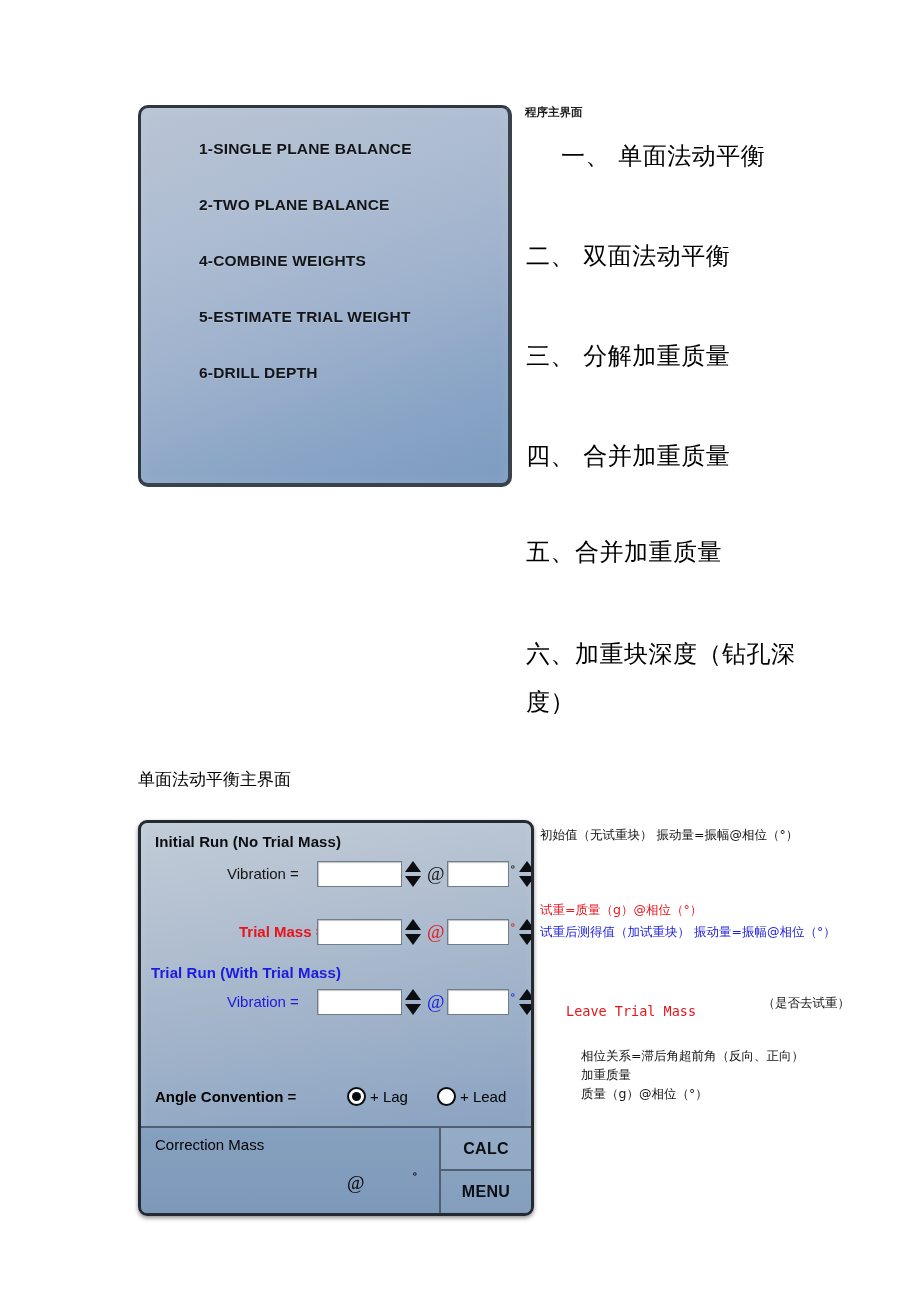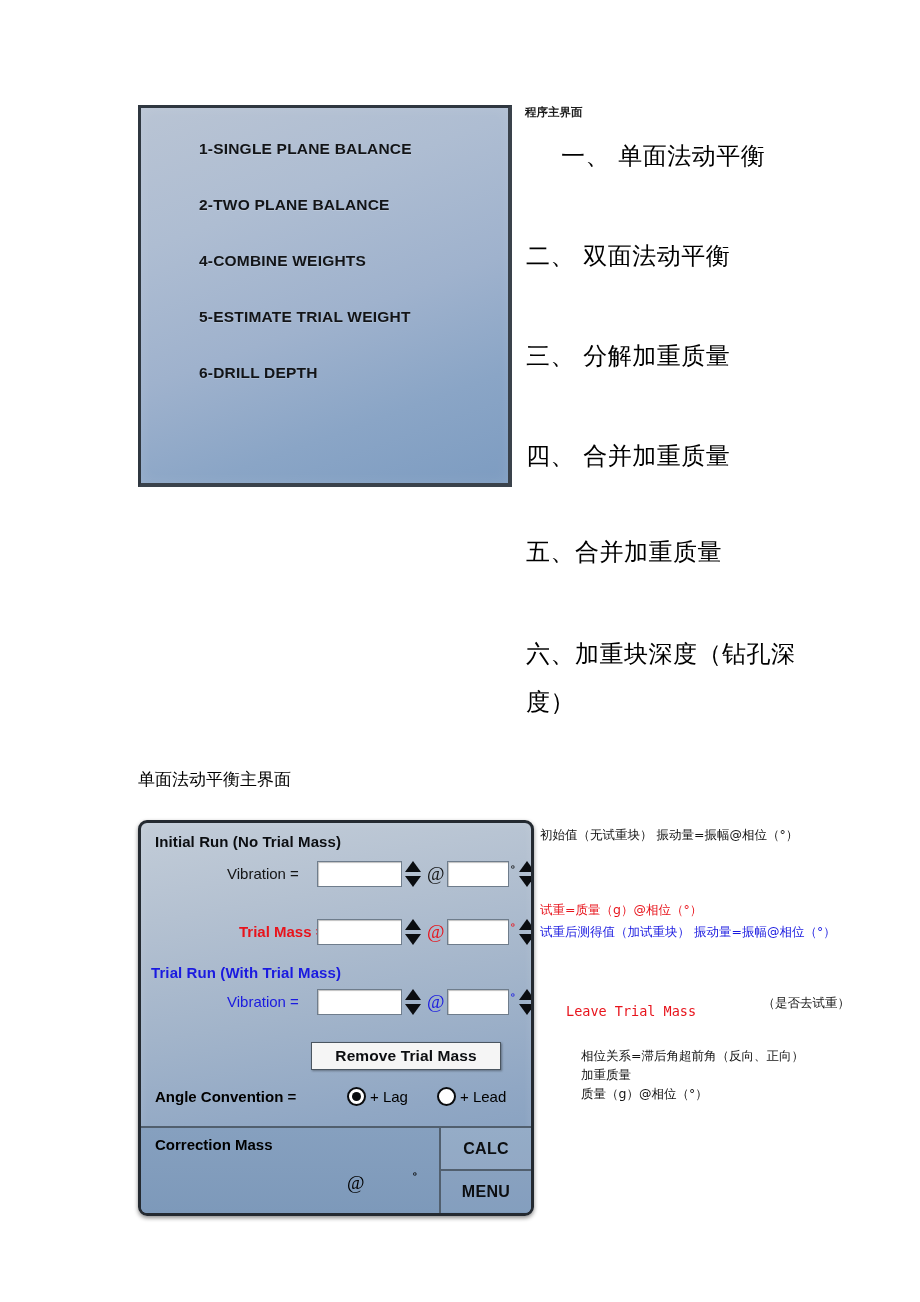--- a/index.html
+++ b/index.html
@@ -25,20 +25,21 @@
     top: 105px;
     width: 374px;
     height: 382px;
     background: linear-gradient(160deg, #b9c4d4 0%, #aebdd2 28%, #9fb2cd 55%, #8aa5c6 78%, #7d9cc1 100%);
     border-top: 3px solid #2f3740;
     border-left: 3px solid #2f3740;
     border-right: 4px solid #3a424b;
     border-bottom: 4px solid #3a424b;
     box-sizing: border-box;
     box-shadow: inset 0 0 14px rgba(255,255,255,.10);
+    border-radius: 10px;
   }
   #menu-panel .menu-list {
     position: absolute;
     left: 58px;
     top: 30px;
     right: 8px;
   }
   #menu-panel .menu-item {
     font-size: 15.5px;
     font-weight: bold;
@@ -201,21 +202,21 @@
     left: 0;
     bottom: 0;
     width: 100%;
     height: 85px;
     background: linear-gradient(180deg, #86a0bf 0%, #7d99ba 100%);
     border-top: 2px solid #515f6e;
   }
   #corr-strip .corr-title {
     position: absolute;
     left: 14px; top: 8px;
-    font-size: 15px; font-weight: bold;
+    font-size: 15px; font-weight: normal;
     white-space: nowrap;
   }
   #corr-strip .corr-at {
     position: absolute;
     left: 206px; top: 44px;
     font-size: 19px;
     font-family: "Liberation Serif", serif;
   }
   #corr-strip .corr-deg {
     position: absolute;
@@ -306,21 +307,20 @@
   <div class="sect-title" style="left:10px; top:141px; color:#1a1ae0;">Trial Run (With Trial Mass)</div>
 
   <div class="row-label" style="left:86px; top:170px; color:#1a1ae0;">Vibration =</div>
   <div class="txtbox" style="left:176px; top:166px; width:85px; height:26px;"></div>
   <div class="spin" style="left:264px; top:166px;"></div>
   <div class="at-sym" style="left:286px; top:168px; color:#1a1ae0;">@</div>
   <div class="txtbox" style="left:306px; top:166px; width:62px; height:26px;"></div>
   <div class="deg-sym" style="left:370px; top:168px; color:#1a1ae0;">º</div>
   <div class="spin" style="left:378px; top:166px;"></div>
 
-  <div id="remove-trial-mass-btn">Remove Trial Mass</div>
 
   <div id="angle-row">
     <div class="ac-label">Angle Convention =</div>
     <div class="radio on" style="left:192px;"></div>
     <div class="radio-text" style="left:215px;">+ Lag</div>
     <div class="radio" style="left:282px;"></div>
     <div class="radio-text" style="left:305px;">+ Lead</div>
   </div>
 
   <div id="corr-strip">

